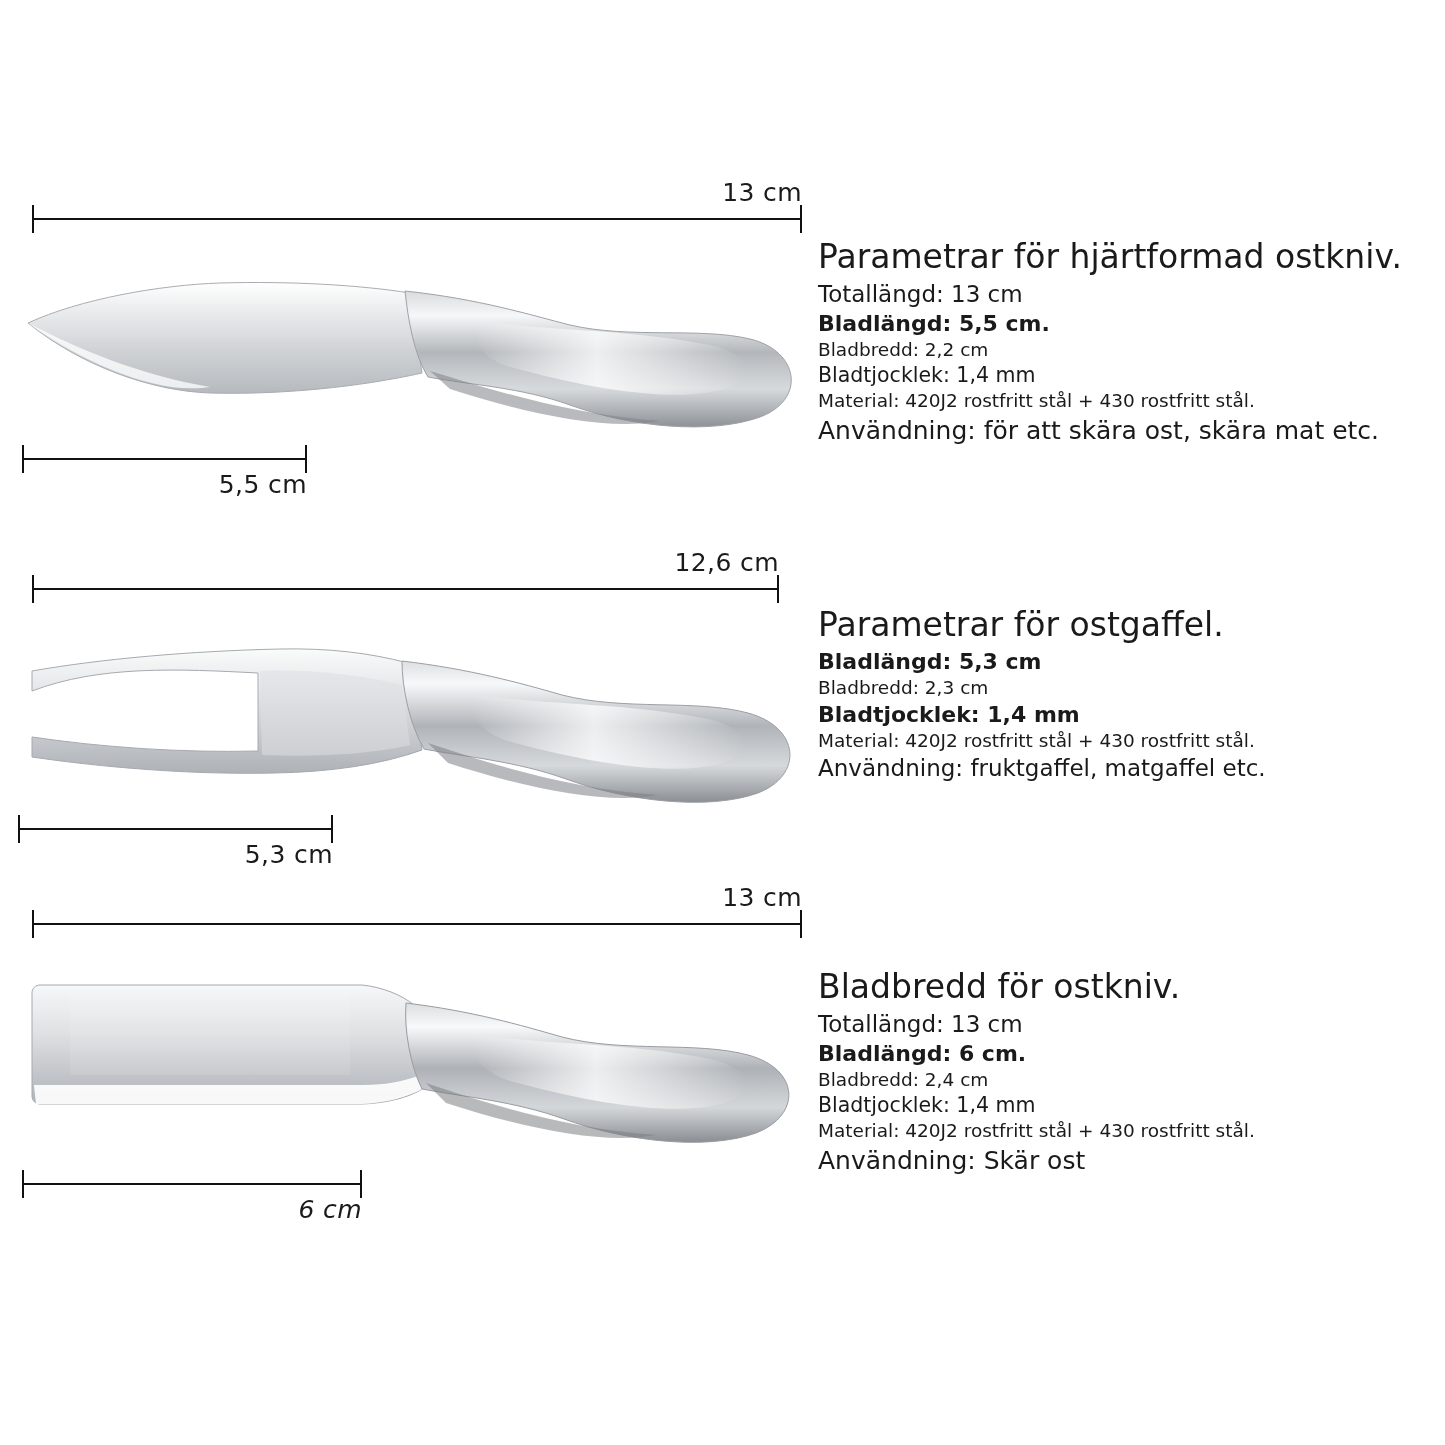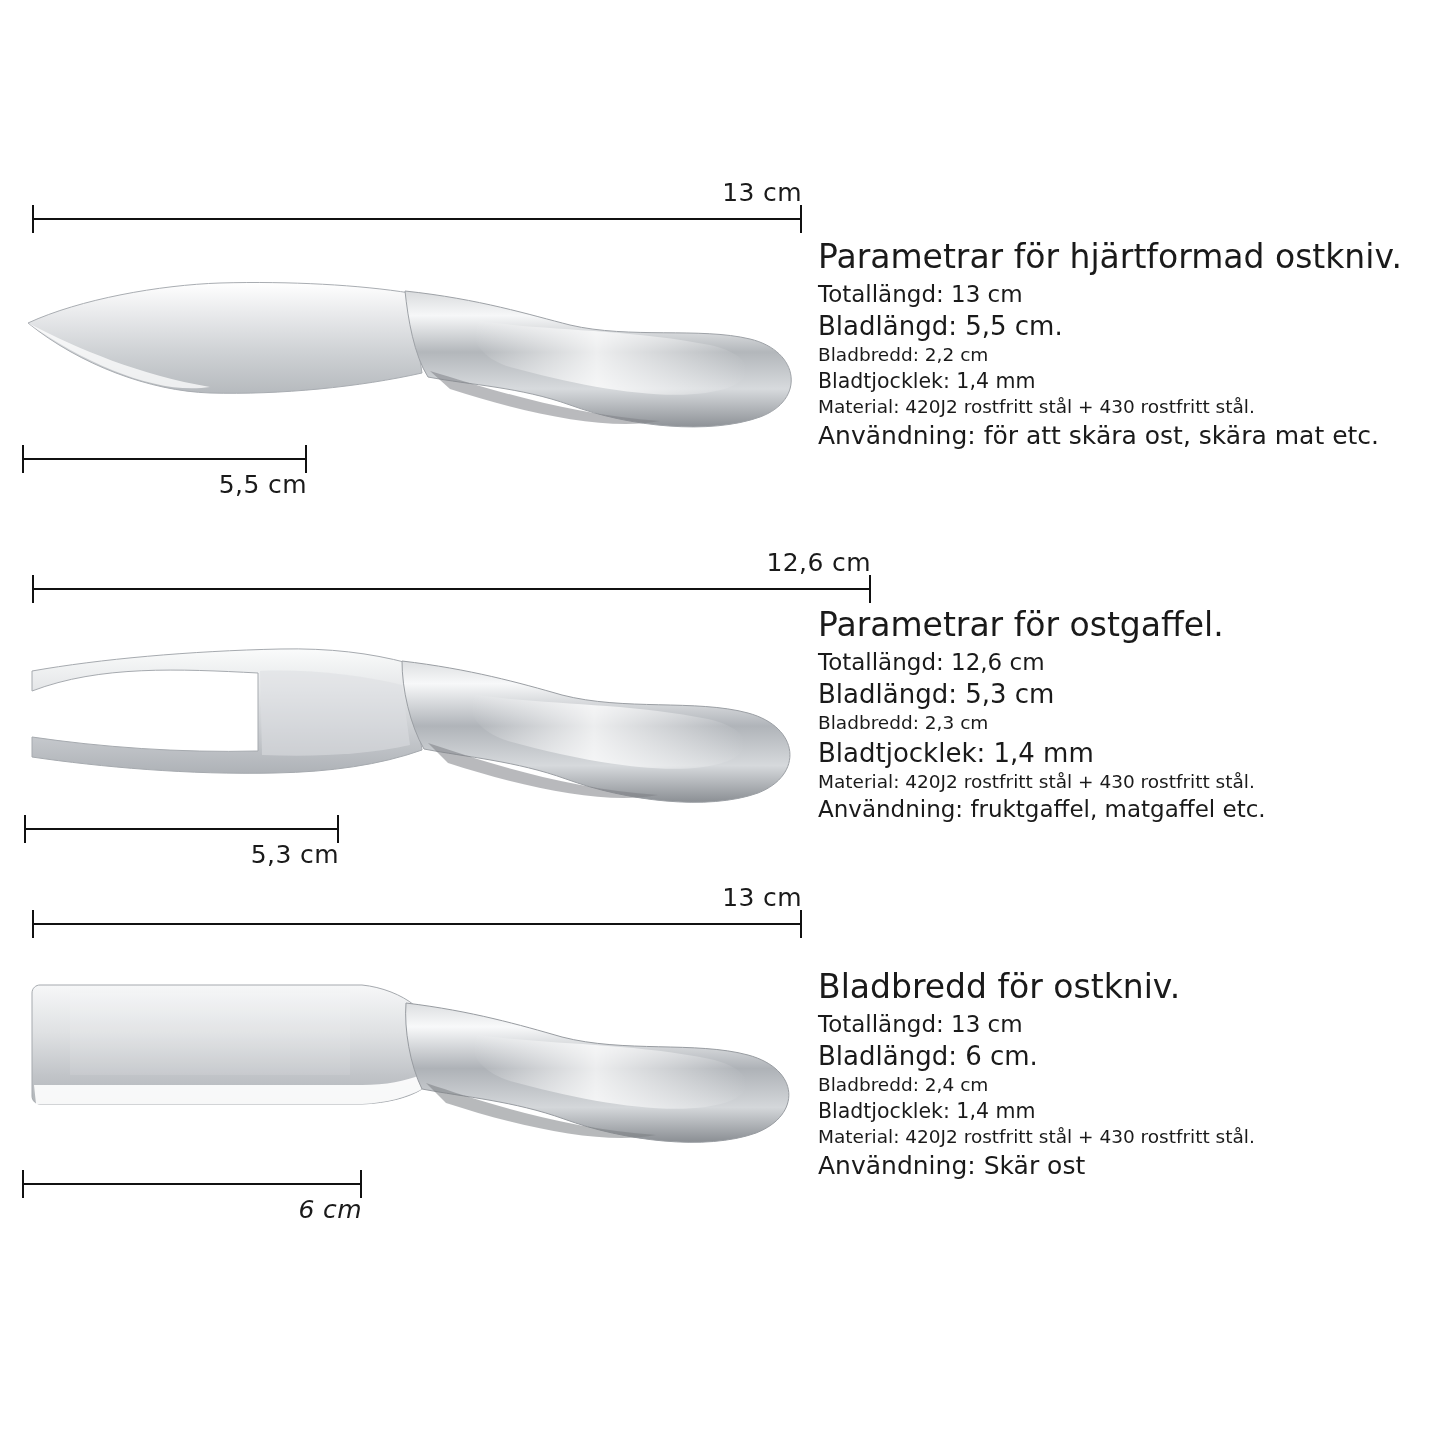--- a/index.html
+++ b/index.html
@@ -70,21 +70,21 @@
   .specs .line {
     color: #1a1a1a;
     white-space: nowrap;
     line-height: 1.32;
   }
   .s-title { font-size: 33px; }
   .s-22 { font-size: 23px; }
   .s-24 { font-size: 25px; }
   .s-18 { font-size: 18.5px; }
   .s-20 { font-size: 20.5px; }
-  .s-26 { font-size: 26px; }
+  .s-26 { font-size: 22px; font-weight: bold; }
 </style>
 </head>
 <body>
 
 <div class="product-block" style="top:0;">
 
   <div class="dim" style="left:32px; top:200px; width:770px; height:40px;">
     <div class="bar"></div>
     <div class="cap left"></div>
     <div class="cap right"></div>
@@ -134,21 +134,21 @@
     <div class="line s-26">Bladlängd: 5,5 cm.</div>
     <div class="line s-18">Bladbredd: 2,2 cm</div>
     <div class="line s-20">Bladtjocklek: 1,4 mm</div>
     <div class="line s-18">Material: 420J2 rostfritt stål + 430 rostfritt stål.</div>
     <div class="line s-24">Användning: för att skära ost, skära mat etc.</div>
   </div>
 </div>
 
 <div class="product-block" style="top:370px;">
 
-  <div class="dim" style="left:32px; top:200px; width:839px; height:40px;">
+  <div class="dim" style="left:32px; top:200px; width:747px; height:40px;">
     <div class="bar"></div>
     <div class="cap left"></div>
     <div class="cap right"></div>
     <div class="label">12,6 cm</div>
   </div>
 
   <div class="art" style="left:10px; top:255px; width:800px; height:190px;">
     <svg width="800" height="190" viewBox="0 0 800 190" xmlns="http://www.w3.org/2000/svg">
       <defs>
         <linearGradient id="bladeG2" x1="0" y1="0" x2="0" y2="1">
@@ -174,30 +174,29 @@
       <path d="M22 46 C90 34 180 26 270 24 C320 23 360 28 398 38 L412 125 C370 140 320 147 265 148 C180 150 90 142 22 132
                L22 112 C90 122 170 128 248 126 L248 48 C170 44 90 40 22 66 Z" fill="url(#bladeG2)" stroke="#a6aaaf" stroke-width="1"></path>
       <path d="M250 46 C300 44 350 50 392 60 L400 120 C355 130 305 132 252 130 Z" fill="#dcdee1" opacity=".55"></path>
 
       <path d="M392 36 C460 44 510 58 552 70 C614 86 686 74 738 88 C790 102 794 150 748 168 C698 186 616 176 556 154 C506 136 456 132 414 124 C400 100 392 64 392 36 Z" fill="url(#handleG2)" stroke="#9b9fa4" stroke-width="1"></path>
       <path d="M466 70 C538 80 620 78 698 94 C738 103 746 124 718 136 C670 154 578 138 498 116 C468 107 452 84 466 70 Z" fill="url(#hiG2)" opacity=".9"></path>
       <path d="M418 118 C478 138 558 164 648 170 C598 180 518 164 438 138 Z" fill="#7d8085" opacity=".55"></path>
     </svg>
   </div>
 
-  <div class="dim" style="left:24px; top:440px; width:315px; height:40px;">
+  <div class="dim" style="left:18px; top:440px; width:315px; height:40px;">
     <div class="bar"></div>
     <div class="cap left"></div>
     <div class="cap right"></div>
     <div class="label below">5,3 cm</div>
   </div>
 
   <div class="specs" style="top:233px;">
     <div class="line s-title">Parametrar för ostgaffel.</div>
-    <div class="line s-22">Totallängd: 12,6 cm</div>
     <div class="line s-26">Bladlängd: 5,3 cm</div>
     <div class="line s-18">Bladbredd: 2,3 cm</div>
     <div class="line s-26">Bladtjocklek: 1,4 mm</div>
     <div class="line s-18">Material: 420J2 rostfritt stål + 430 rostfritt stål.</div>
     <div class="line s-22">Användning: fruktgaffel, matgaffel etc.</div>
   </div>
 </div>
 
 <div class="product-block" style="top:705px;">
 

